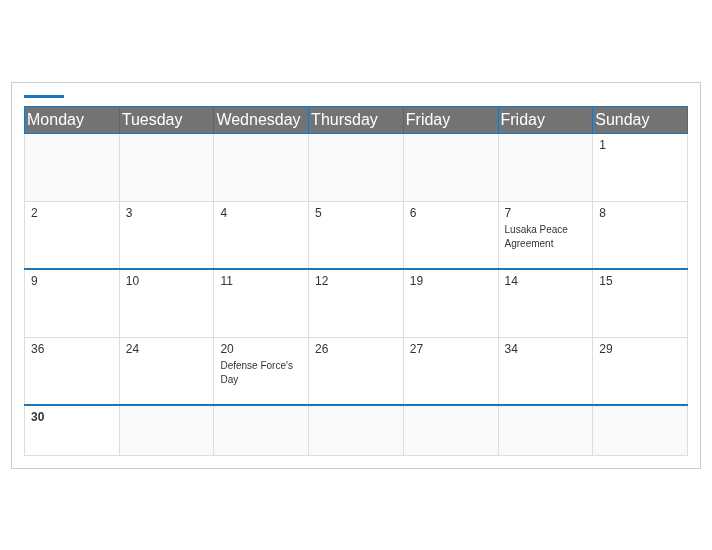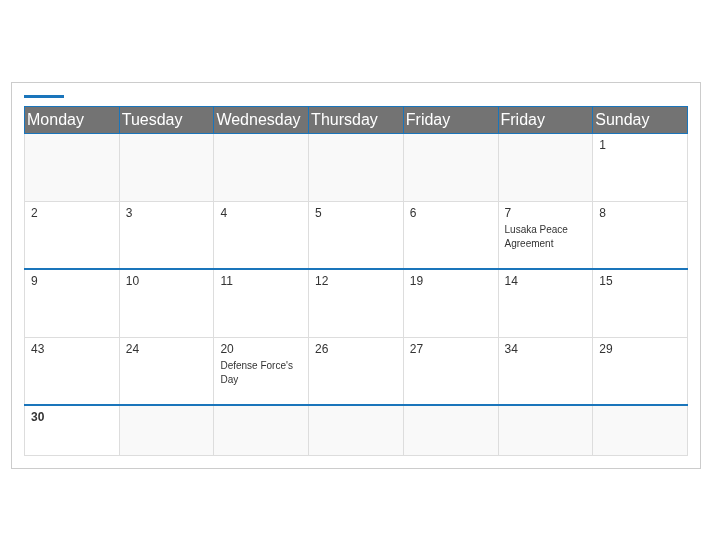--- a/index.html
+++ b/index.html
@@ -176,21 +176,21 @@
           </td>
           <td>
             <span class="day-num">14</span>
           </td>
           <td>
             <span class="day-num">15</span>
           </td>
         </tr>
         <tr>
           <td>
-            <span class="day-num">43</span>
+            <span class="day-num">36</span>
           </td>
           <td>
             <span class="day-num">24</span>
           </td>
           <td><span class="day-num">20</span><span class="event-text">Defense Force's Day</span></td>
           <td>
             <span class="day-num">26</span>
           </td>
           <td>
             <span class="day-num">27</span>

